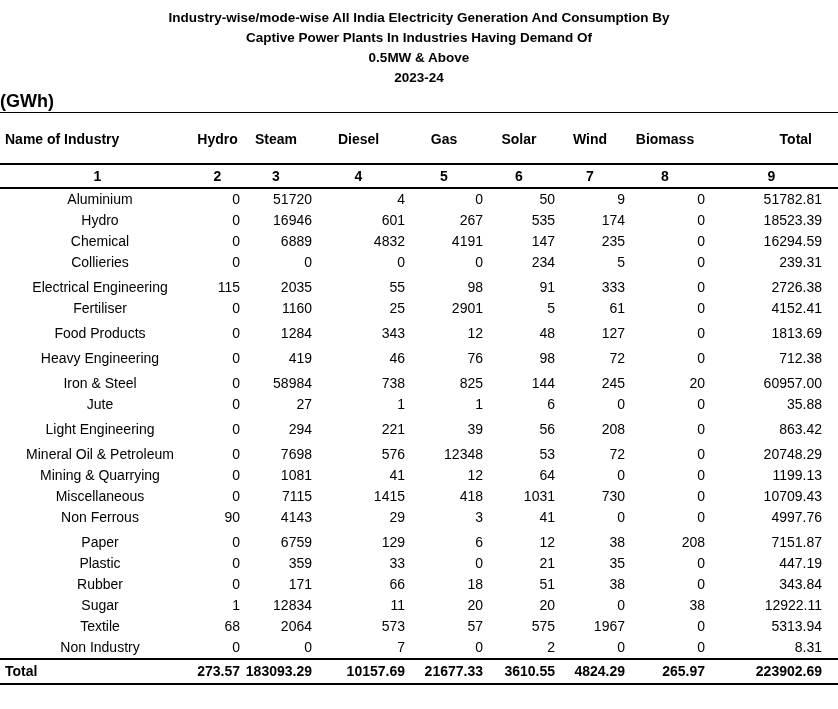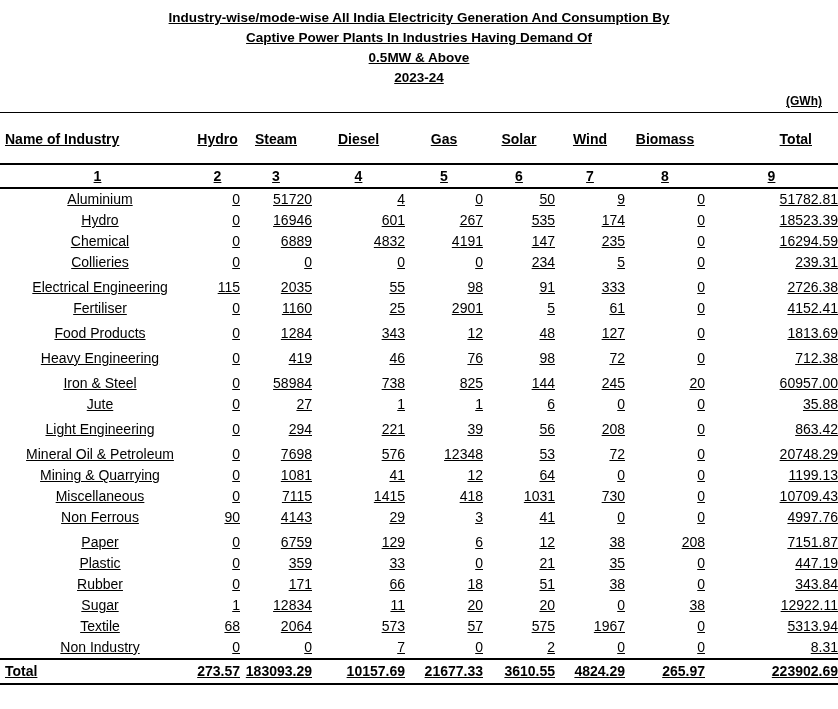--- a/index.html
+++ b/index.html
@@ -7,32 +7,30 @@
     width: 838px;
     color: #000;
     font-family: "Liberation Sans", sans-serif;
   }
   .page {
     width: 838px;
     height: 709px;
     box-sizing: border-box;
     padding-top: 8px;
     overflow: hidden;
-    text-decoration: underline;
   }
   .title-block {
     text-align: center;
     font-weight: bold;
     font-size: 13.5px;
     line-height: 20px;
   }
   .unit-row {
-    text-align: right;
-    font-weight: bold;
-    font-size: 12px;
+    font-weight: bold;
+    font-size: 18px;
     padding: 4px 16px 2px 0;
     line-height: 18px;
   }
   table.gen-table {
     width: 838px;
     border-collapse: collapse;
     table-layout: fixed;
     border-top: 1.5px solid #000;
   }
   .gen-table th, .gen-table td {
@@ -67,21 +65,21 @@
   
   .gen-table tbody td {
     text-align: right;
     line-height: 21px;
   }
   .gen-table tbody td.name-cell {
     text-align: center;
     padding-left: 5px;
   }
   .gen-table tbody tr.group-start td { padding-top: 4px; }
-  .gen-table td:last-child, .gen-table th:last-child { }
+  .gen-table td:last-child, .gen-table th:last-child { padding-right: 16px; }
   .gen-table thead tr.header-row th:last-child { padding-right: 26px; }
   
   .gen-table tfoot td {
     font-weight: bold;
     border-top: 2.5px solid #000;
     border-bottom: 2px solid #000;
     line-height: 23px;
     text-align: right;
   }
   .gen-table tfoot td.name-cell {

